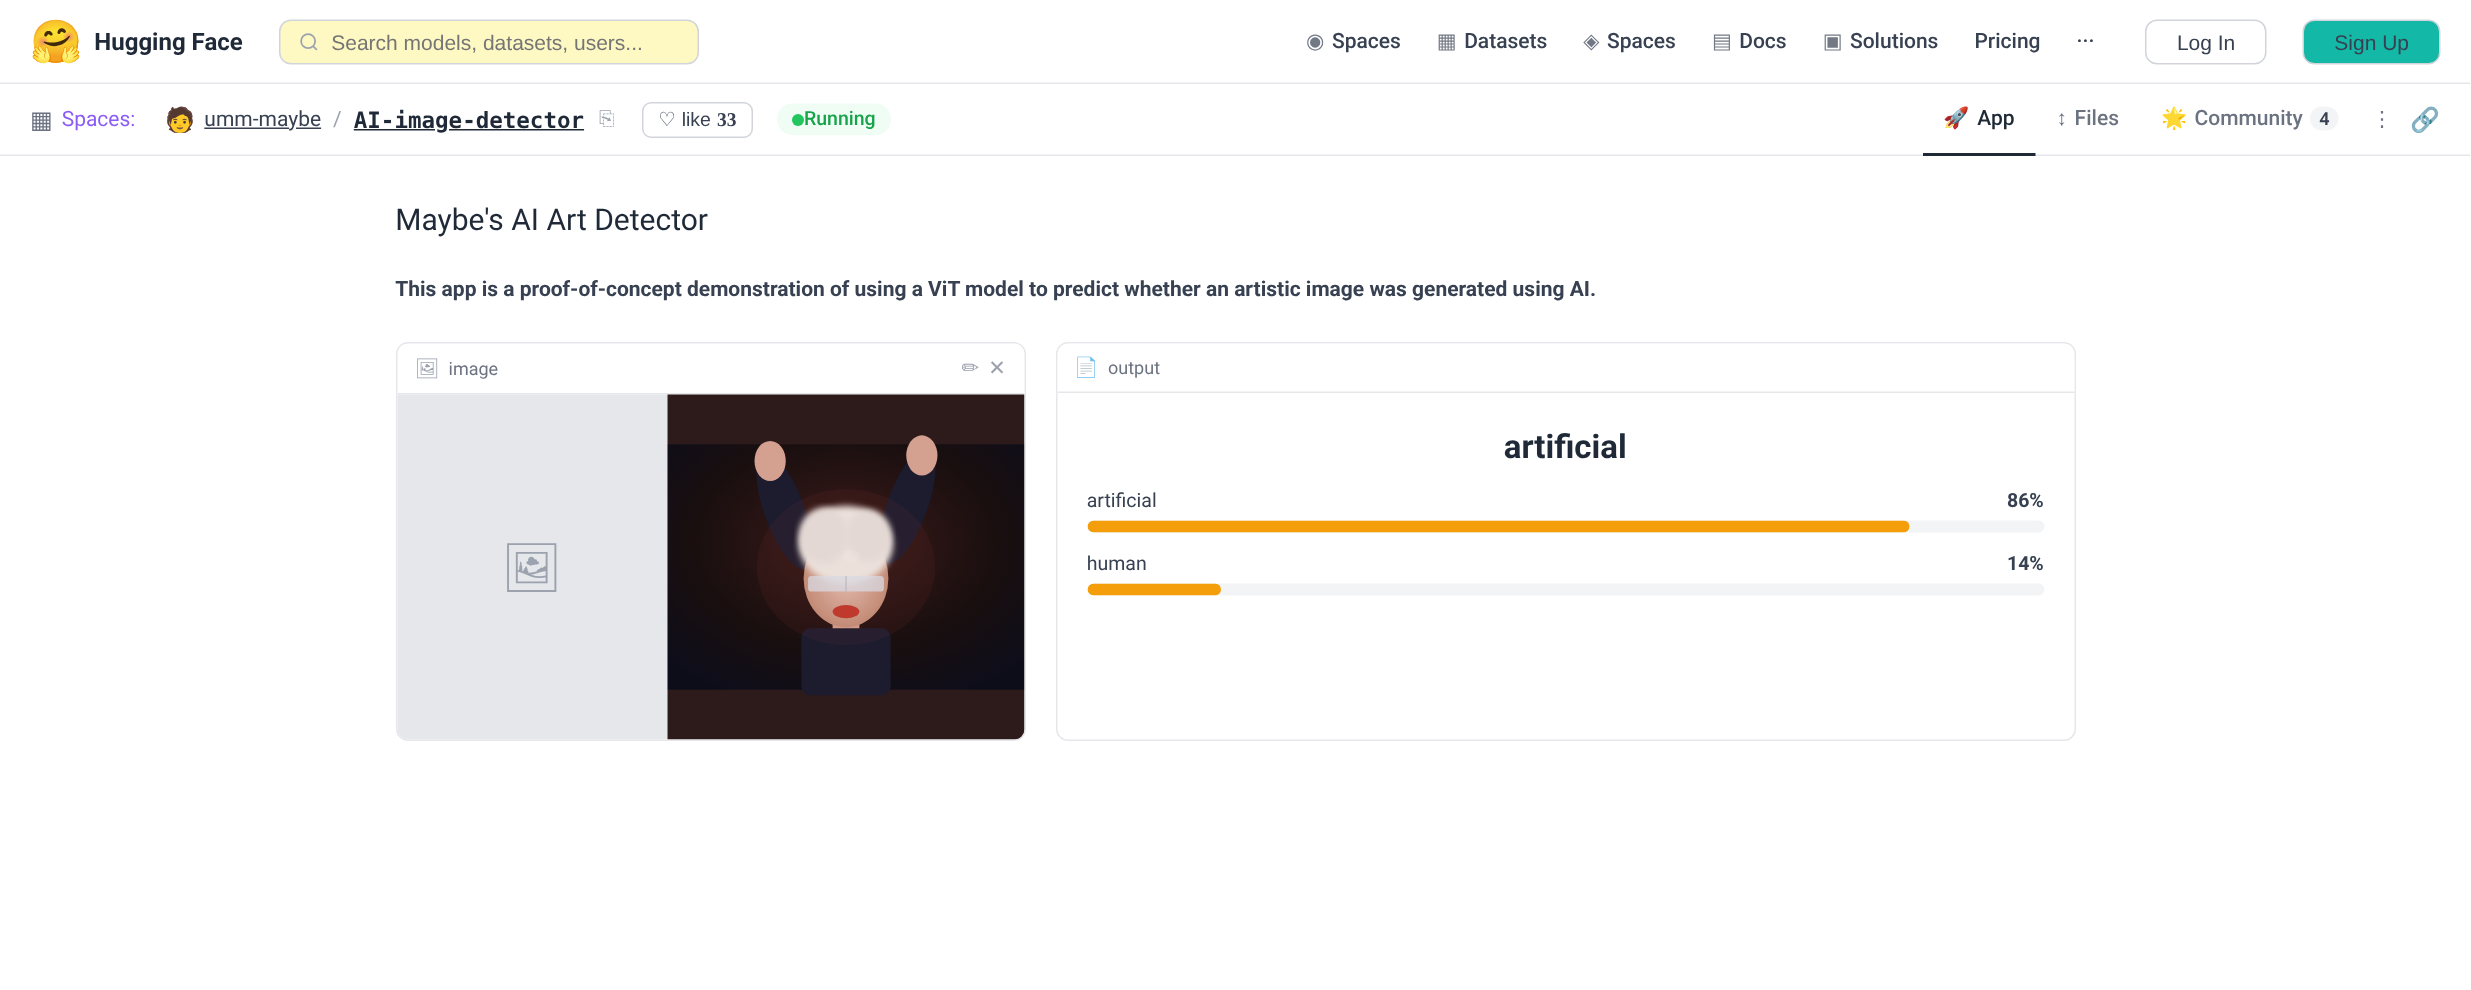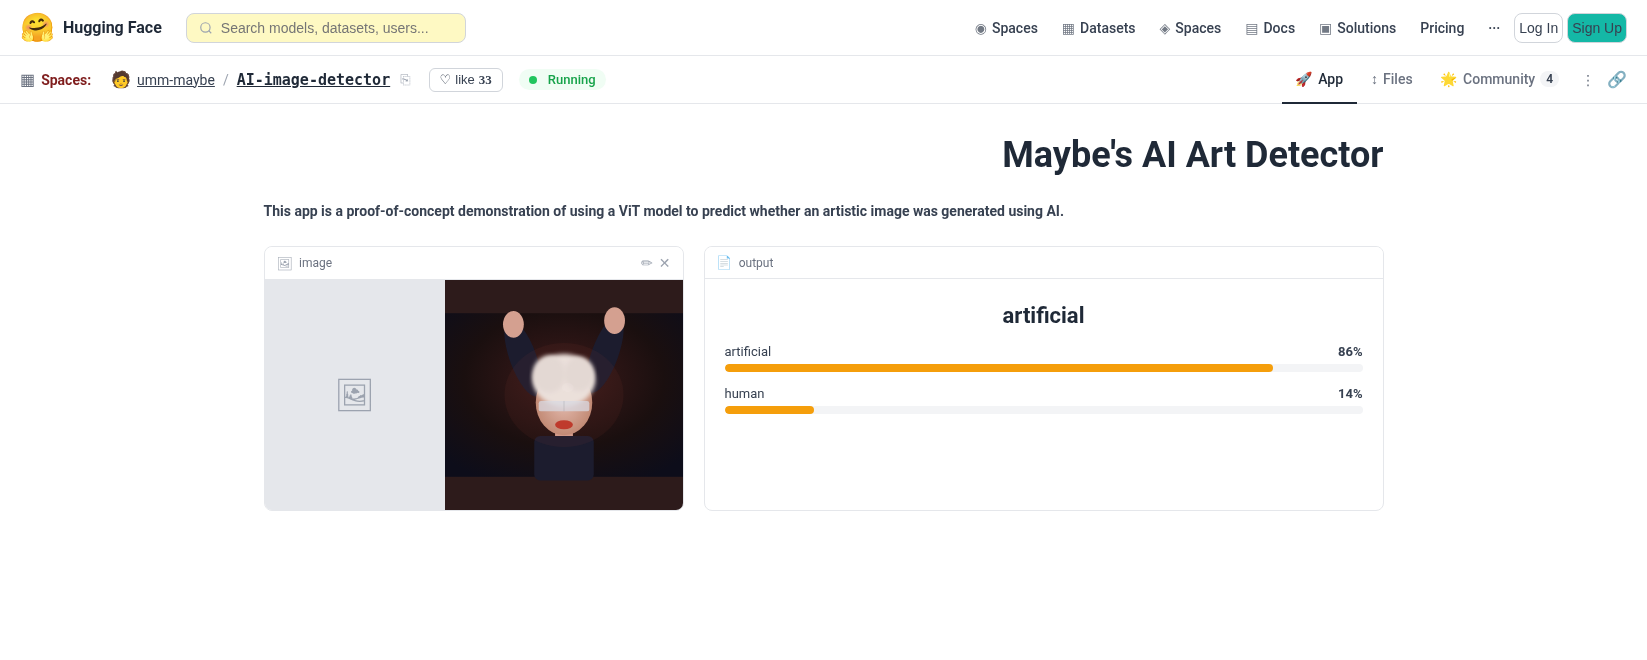--- a/index.html
+++ b/index.html
@@ -18,46 +18,46 @@
     }
     .search-bar input { border: none; outline: none; font-size: 14px; color: #6b7280; width: 100%; background: transparent; }
     .nav-links { display: flex; align-items: center; gap: 4px; margin-left: auto; }
     .nav-link {
       display: flex; align-items: center; gap: 5px; padding: 6px 10px;
       text-decoration: none; color: #374151; font-size: 14px; font-weight: 500;
       border-radius: 6px; cursor: pointer;
     }
     .nav-icon { font-size: 14px; opacity: 0.7; }
     .nav-btn {
-      padding: 6px 4px; border-radius: 8px; font-size: 14px; font-weight: 500;
-      cursor: pointer; border: 1px solid #d1d5db; background: #fff; color: #374151;
+      padding: 6px 20px; border-radius: 8px; font-size: 14px; font-weight: 500;
+      cursor: pointer; border: 1px solid #d1d5db; background: #fff; color: #374151; margin-left: 20px;
     }
     .nav-btn.signup { background: #14b8a6; border: 1px solid #d1d5db; }
 
     
     .breadcrumb-bar {
       display: flex; align-items: center; padding: 0 20px; height: 48px;
       border-bottom: 1px solid #e5e7eb; gap: 0;
     }
     .breadcrumb-left { display: flex; align-items: center; gap: 6px; flex: 1; }
     .breadcrumb-icon { font-size: 16px; color: #6b7280; }
-    .breadcrumb-spaces { color: #7f1d1d; font-weight: 700; }
+    .breadcrumb-spaces { color: #8b5cf6; font-weight: 400; }
     .breadcrumb-sep { color: #9ca3af; margin: 0 4px; }
     .breadcrumb-owner { color: #374151; }
     .breadcrumb-slash { color: #9ca3af; margin: 0 2px; }
     .breadcrumb-repo { font-weight: 700; font-family: monospace; font-size: 15px; color: #1f2937; }
     .breadcrumb-copy { color: #9ca3af; cursor: pointer; margin-left: 4px; font-size: 13px; }
     .like-btn {
       display: flex; align-items: center; gap: 4px; padding: 3px 10px;
       border: 1px solid #d1d5db; border-radius: 6px; cursor: pointer;
       font-size: 13px; color: #374151; background: #fff; margin-left: 12px;
     }
     .like-count { font-weight: 600; font-family: Liberation Serif, serif; }
     .status-badge {
-      display: flex; align-items: center; gap: 11px; padding: 3px 10px;
+      display: flex; align-items: center; gap: 0; padding: 3px 10px;
       border-radius: 20px; font-size: 13px; color: #16a34a; font-weight: 500;
       background: #f0fdf4; margin-left: 10px;
     }
     .status-dot { width: 8px; height: 8px; border-radius: 50%; background: #22c55e; display: inline-block; }
 
     
     .breadcrumb-right { display: flex; align-items: center; gap: 0; }
     .tab-item {
       display: flex; align-items: center; gap: 5px; padding: 0 14px; height: 48px;
       font-size: 14px; font-weight: 500; color: #6b7280; cursor: pointer;
@@ -67,21 +67,21 @@
     .tab-badge {
       background: #f3f4f6; color: #374151; border-radius: 10px;
       padding: 1px 6px; font-size: 12px; font-weight: 600;
     }
     .tab-icon { font-size: 14px; }
     .more-dots { padding: 0 8px; color: #6b7280; cursor: pointer; }
     .link-icon { color: #9ca3af; cursor: pointer; font-size: 16px; margin-left: 4px; }
 
     
     .main-content { padding: 30px 40px; max-width: 1200px; margin: 0 auto; }
-    .page-title { text-align: right; font-size: 36px; font-weight: 700; color: #1f2937; margin-bottom: 24px; }
+    .page-title { text-align: left; font-size: 20px; font-weight: 400; color: #1f2937; margin-bottom: 24px; }
     .description { color: #374151; line-height: 1.6; margin-bottom: 12px; font-weight: bold; }
     .blog-link { color: #2563eb; text-decoration: none; }
 
     
     .panels { display: flex; gap: 20px; margin-top: 24px; }
     .panel-left { flex: 1; border: 1px solid #e5e7eb; border-radius: 8px; overflow: hidden; background: #f9fafb; }
     .panel-right { width: 680px; border: 1px solid #e5e7eb; border-radius: 8px; overflow: hidden; background: #fff; }
 
     .panel-label {
       display: flex; align-items: center; gap: 6px; padding: 8px 12px;

